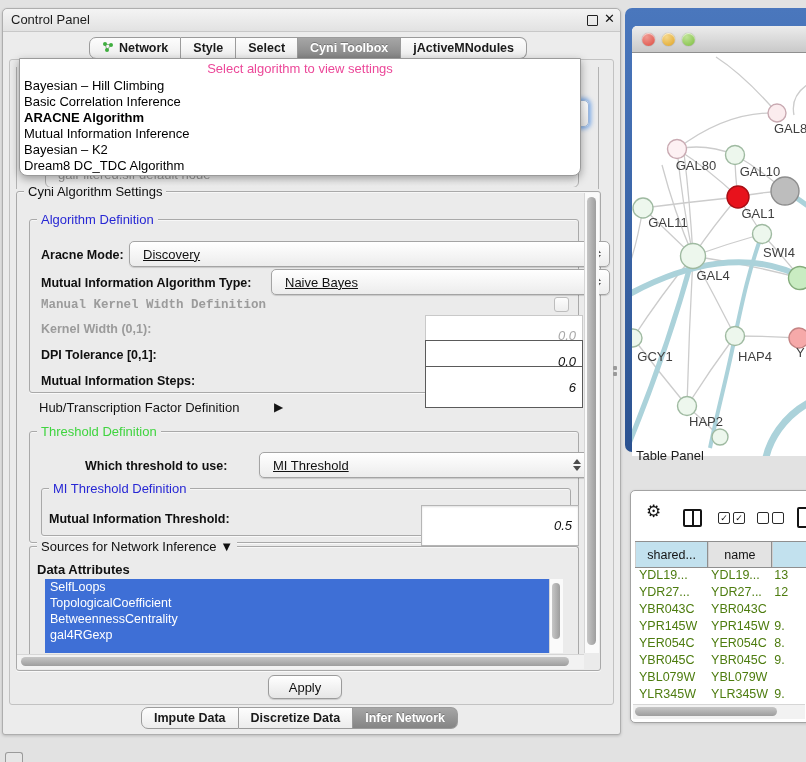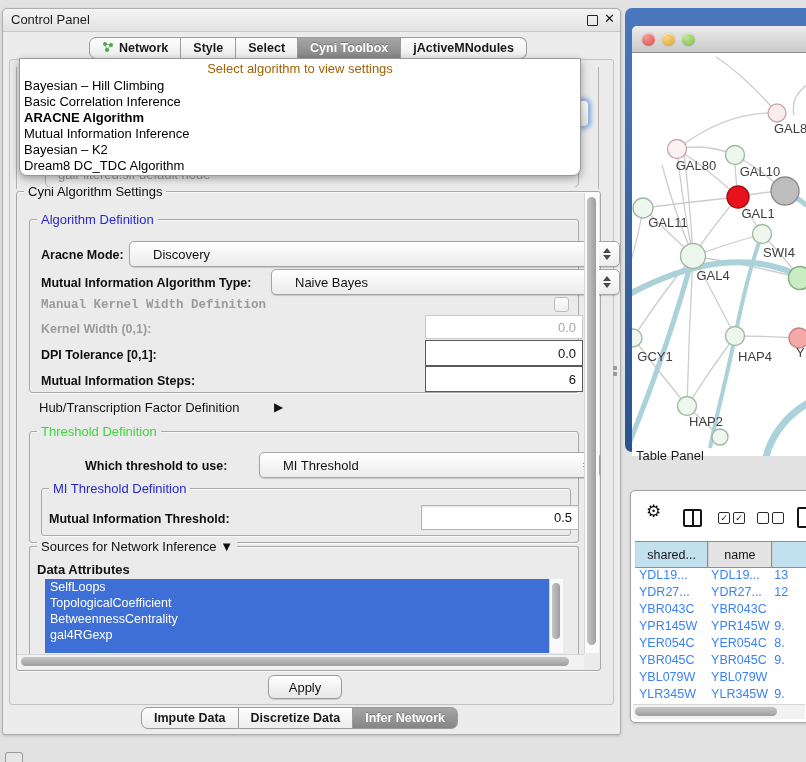--- a/index.html
+++ b/index.html
@@ -15,44 +15,44 @@
   
   .tabbar{position:absolute;display:flex;height:22px;border-radius:10px;}
   .tab{display:flex;align-items:center;gap:5px;padding:0 12px;border:1px solid #9b9b9b;border-left:none;background:linear-gradient(#fdfdfd,#ececec);font-size:12.5px;font-weight:bold;color:#1a1a1a;white-space:nowrap;}
   .tab:first-child{border-left:1px solid #9b9b9b;border-radius:7px 0 0 7px;}
   .tab:last-child{border-radius:0 7px 7px 0;}
   .tab.sel{background:linear-gradient(#a6a6a6,#858585);color:#fff;text-shadow:0 -1px 0 rgba(0,0,0,.25);}
   
   #cp-content{position:absolute;left:6px;top:50px;width:603px;height:644px;background:#ebebeb;border:1px solid #c2c2c2;border-radius:3px;}
   
   #algo-dd{position:absolute;left:16px;top:49px;width:560px;height:116px;background:#fff;border:1px solid #9a9a9a;border-radius:0 0 8px 8px;box-shadow:0 3px 9px rgba(0,0,0,.35);z-index:30;}
-  #algo-ph{position:absolute;left:0;right:0;top:2px;text-align:center;color:#a16207;font-size:13px;}
+  #algo-ph{position:absolute;left:0;right:0;top:2px;text-align:center;color:#ec4899;font-size:13px;}
   #algo-list{position:absolute;left:4px;top:19px;right:4px;}
   .algo-item{height:16px;line-height:16px;font-size:13px;color:#000;white-space:nowrap;}
   .algo-item.b{font-weight:bold;}
   
   #bg-spin{position:absolute;left:569px;top:91px;width:15px;height:25px;border-radius:5px;background:linear-gradient(#fdfdfd,#e8e8e8);border:1px solid #9cb8dd;box-shadow:0 0 4px 2px rgba(90,150,230,.75);z-index:2;}
   .vline{position:absolute;width:1px;background:#b2b2b2;z-index:1;}
   #bg-combo-clip{position:absolute;left:42px;top:163px;width:534px;height:15px;overflow:hidden;z-index:3;}
   #bg-combo{position:relative;top:-11px;height:25px;border:1px solid #b0b0b0;border-radius:6px;background:linear-gradient(#f8f8f8,#ededed);line-height:25px;padding-left:12px;color:#9a9a9a;font-size:13px;}
   
   .grp{position:absolute;border:1px solid #a9a9a9;border-radius:3px;box-shadow:inset 0 1px 0 rgba(255,255,255,.6),0 1px 0 rgba(255,255,255,.7);}
   .grp-ttl{position:absolute;top:-8px;left:7px;background:#ebebeb;padding:0 4px;font-size:13px;color:#111;white-space:nowrap;}
   .grp-ttl.blue{color:#2727d4;}
   .grp-ttl.green{color:#3fd43f;}
   .lbl{position:absolute;font-size:12.5px;font-weight:bold;color:#101010;white-space:nowrap;}
   .lbl.dis{color:#9b9b9b;}
   .plain{position:absolute;font-size:13px;color:#141414;white-space:nowrap;}
   
-  .combo{position:absolute;border:1px solid #a4a4a4;border-radius:5px;background:linear-gradient(#ffffff,#ececec);box-shadow:0 1px 1px rgba(0,0,0,.15);font-size:13px;display:flex;align-items:center;padding:0 24px 0 23px;}
+  .combo{position:absolute;border:1px solid #a4a4a4;border-radius:5px;background:linear-gradient(#ffffff,#ececec);box-shadow:0 1px 1px rgba(0,0,0,.15);font-size:13px;display:flex;align-items:center;padding:0 24px 0 13px;text-decoration:underline;}
   .spin{position:absolute;right:8px;top:50%;transform:translateY(-50%);display:flex;flex-direction:column;align-items:center;gap:2px;}
   .spin .up{width:0;height:0;border-left:4px solid transparent;border-right:4px solid transparent;border-bottom:5px solid #4c4c4c;}
   .spin .dn{width:0;height:0;border-left:4px solid transparent;border-right:4px solid transparent;border-top:5px solid #4c4c4c;}
   
-  .tin{position:absolute;background:#fff;font-size:13px;display:flex;align-items:center;justify-content:flex-end;padding:0 6px;border:1px solid #5a5a5a;}
+  .tin{position:absolute;background:#fff;font-size:13px;display:flex;align-items:center;justify-content:flex-end;padding:8px 6px;border:1px solid #5a5a5a;font-style:italic;}
   .tin.soft{border:1px solid #b5b5b5;box-shadow:inset 0 1px 2px rgba(0,0,0,.12);}
   .tin.dis{border:1px solid #c9c9c9;color:#a8a8a8;box-shadow:none;}
   .chk{position:absolute;width:13px;height:13px;border:1px solid #bdbdbd;border-radius:3px;background:linear-gradient(#fdfdfd,#eee);}
   
   .sb-track-v{position:absolute;background:#fafafa;border-left:1px solid #d6d6d6;}
   .sb-thumb-v{position:absolute;border-radius:5px;background:linear-gradient(90deg,#c6c6c6,#9e9e9e);}
   .sb-track-h{position:absolute;background:#f2f2f2;border-top:1px solid #d6d6d6;}
   .sb-thumb-h{position:absolute;border-radius:5px;background:linear-gradient(#c6c6c6,#9e9e9e);}
   
   #attr-list{position:absolute;left:42px;top:570px;width:504px;height:74px;background:#3e6fd6;overflow:hidden;}
@@ -73,21 +73,21 @@
   #tablewin{position:absolute;left:630px;top:490px;width:176px;height:231px;background:#fff;border:1px solid #a3a3a3;border-radius:5px 0 0 5px;overflow:hidden;box-shadow:0 1px 3px rgba(0,0,0,.15);}
   .ticon{position:absolute;top:18px;}
   #ic-gear{font-size:17px;line-height:17px;color:#141414;}
   #ic-cols{width:15px;height:14px;border:2px solid #141414;border-radius:2px;}
   #ic-cols i{display:block;width:2px;height:100%;margin:0 auto;background:#141414;}
   .cb{position:absolute;top:21px;width:10px;height:10px;border:1.5px solid #2a2a2a;border-radius:2px;font-size:9px;line-height:10px;text-align:center;color:#111;font-weight:bold;}
   #ic-doc{position:absolute;top:16px;width:13px;height:17px;border:2px solid #141414;border-radius:2px;background:#fff;}
   #t-head{position:absolute;left:4px;top:50px;right:0;height:25px;display:flex;border-top:1px solid #8f8f8f;border-bottom:1px solid #8f8f8f;}
   .hcell{border-right:1px solid #8f8f8f;border-left:1px solid #cfcfcf;display:flex;align-items:center;justify-content:center;font-size:12.5px;color:#141414;box-sizing:border-box;}
   #t-rows{position:absolute;left:4px;top:76px;right:0;height:137px;overflow:hidden;}
-  .trow{display:flex;height:17px;line-height:17px;font-size:12.5px;color:#3b82f6;}
+  .trow{display:flex;height:17px;line-height:17px;font-size:12.5px;color:#4d7c0f;}
   .tcell{white-space:nowrap;overflow:hidden;}
 </style>
 </head>
 <body>
 
 <div id="screen">
 
   <div id="cp">
     <div id="cp-titlebar">
       <span id="cp-title">Control Panel</span>

